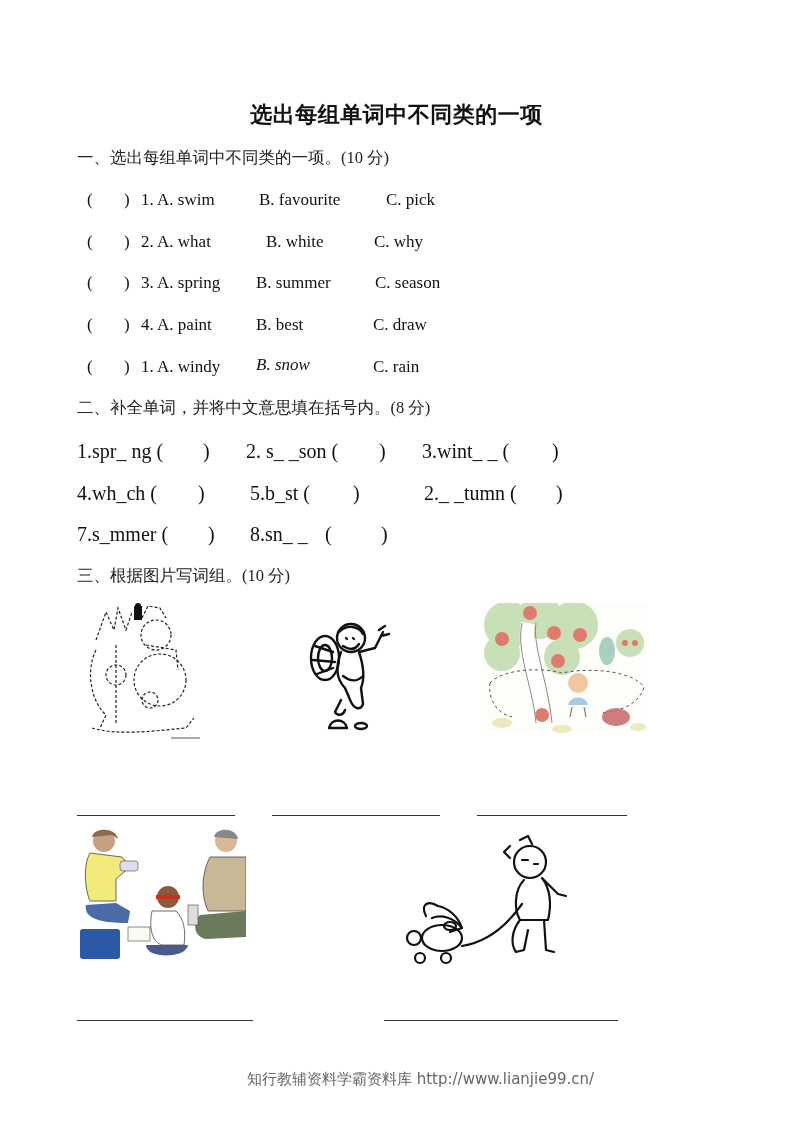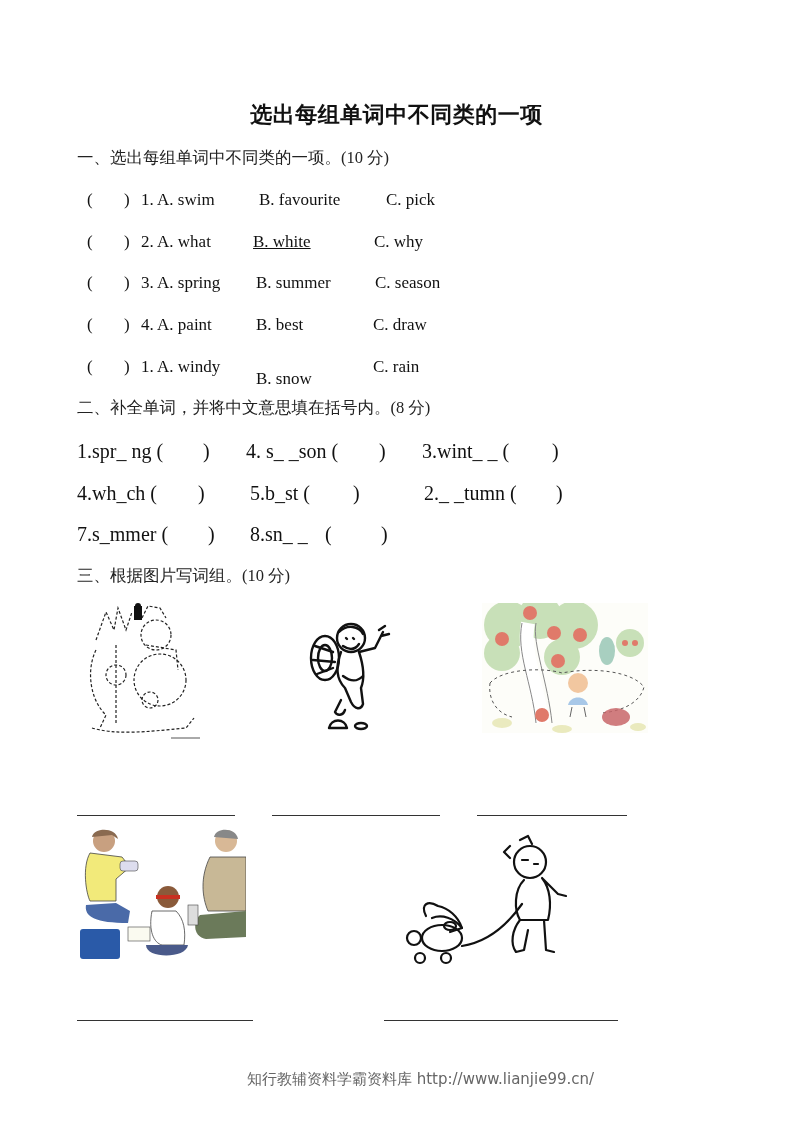--- a/index.html
+++ b/index.html
@@ -29,50 +29,50 @@
 <div>
   <div class="abs q" style="top:190px;left:87px;">(</div>
   <div class="abs q" style="top:190px;left:124px;">)</div>
   <div class="abs q" style="top:190px;left:141px;">1. A. swim</div>
   <div class="abs q" style="top:190px;left:259px;">B. favourite</div>
   <div class="abs q" style="top:190px;left:386px;">C. pick</div>
 
   <div class="abs q" style="top:232px;left:87px;">(</div>
   <div class="abs q" style="top:232px;left:124px;">)</div>
   <div class="abs q" style="top:232px;left:141px;">2. A. what</div>
-  <div class="abs q" style="top:232px;left:253px;text-decoration:underline;">B. white</div>
+  <div class="abs q" style="top:232px;left:266px;">B. white</div>
   <div class="abs q" style="top:232px;left:374px;">C. why</div>
 
   <div class="abs q" style="top:273px;left:87px;">(</div>
   <div class="abs q" style="top:273px;left:124px;">)</div>
   <div class="abs q" style="top:273px;left:141px;">3. A. spring</div>
   <div class="abs q" style="top:273px;left:256px;">B. summer</div>
   <div class="abs q" style="top:273px;left:375px;">C. season</div>
 
   <div class="abs q" style="top:315px;left:87px;">(</div>
   <div class="abs q" style="top:315px;left:124px;">)</div>
   <div class="abs q" style="top:315px;left:141px;">4. A. paint</div>
   <div class="abs q" style="top:315px;left:256px;">B. best</div>
   <div class="abs q" style="top:315px;left:373px;">C. draw</div>
 
   <div class="abs q" style="top:357px;left:87px;">(</div>
   <div class="abs q" style="top:357px;left:124px;">)</div>
   <div class="abs q" style="top:357px;left:141px;">1. A. windy</div>
-  <div class="abs q" style="top:369px;left:256px;">B. snow</div>
+  <div class="abs q" style="top:355px;left:256px;font-style:italic;">B. snow</div>
   <div class="abs q" style="top:357px;left:373px;">C. rain</div>
 </div>
 
 <div class="abs section" style="top:397px;">
   <span>二、补全单词，并将中文意思填在括号内。</span><span class="pts">(8 分)</span>
 </div>
 
 <div>
   <div class="abs fill" style="top:440px;left:77px;">1.spr_ ng (</div>
   <div class="abs fill" style="top:440px;left:203px;">)</div>
-  <div class="abs fill" style="top:440px;left:246px;">4. s_ _son (</div>
+  <div class="abs fill" style="top:440px;left:246px;">2. s_ _son (</div>
   <div class="abs fill" style="top:440px;left:379px;">)</div>
   <div class="abs fill" style="top:440px;left:422px;">3.wint_ _ (</div>
   <div class="abs fill" style="top:440px;left:552px;">)</div>
 
   <div class="abs fill" style="top:482px;left:77px;">4.wh_ch (</div>
   <div class="abs fill" style="top:482px;left:198px;">)</div>
   <div class="abs fill" style="top:482px;left:250px;">5.b_st (</div>
   <div class="abs fill" style="top:482px;left:353px;">)</div>
   <div class="abs fill" style="top:482px;left:424px;">2._ _tumn (</div>
   <div class="abs fill" style="top:482px;left:556px;">)</div>

